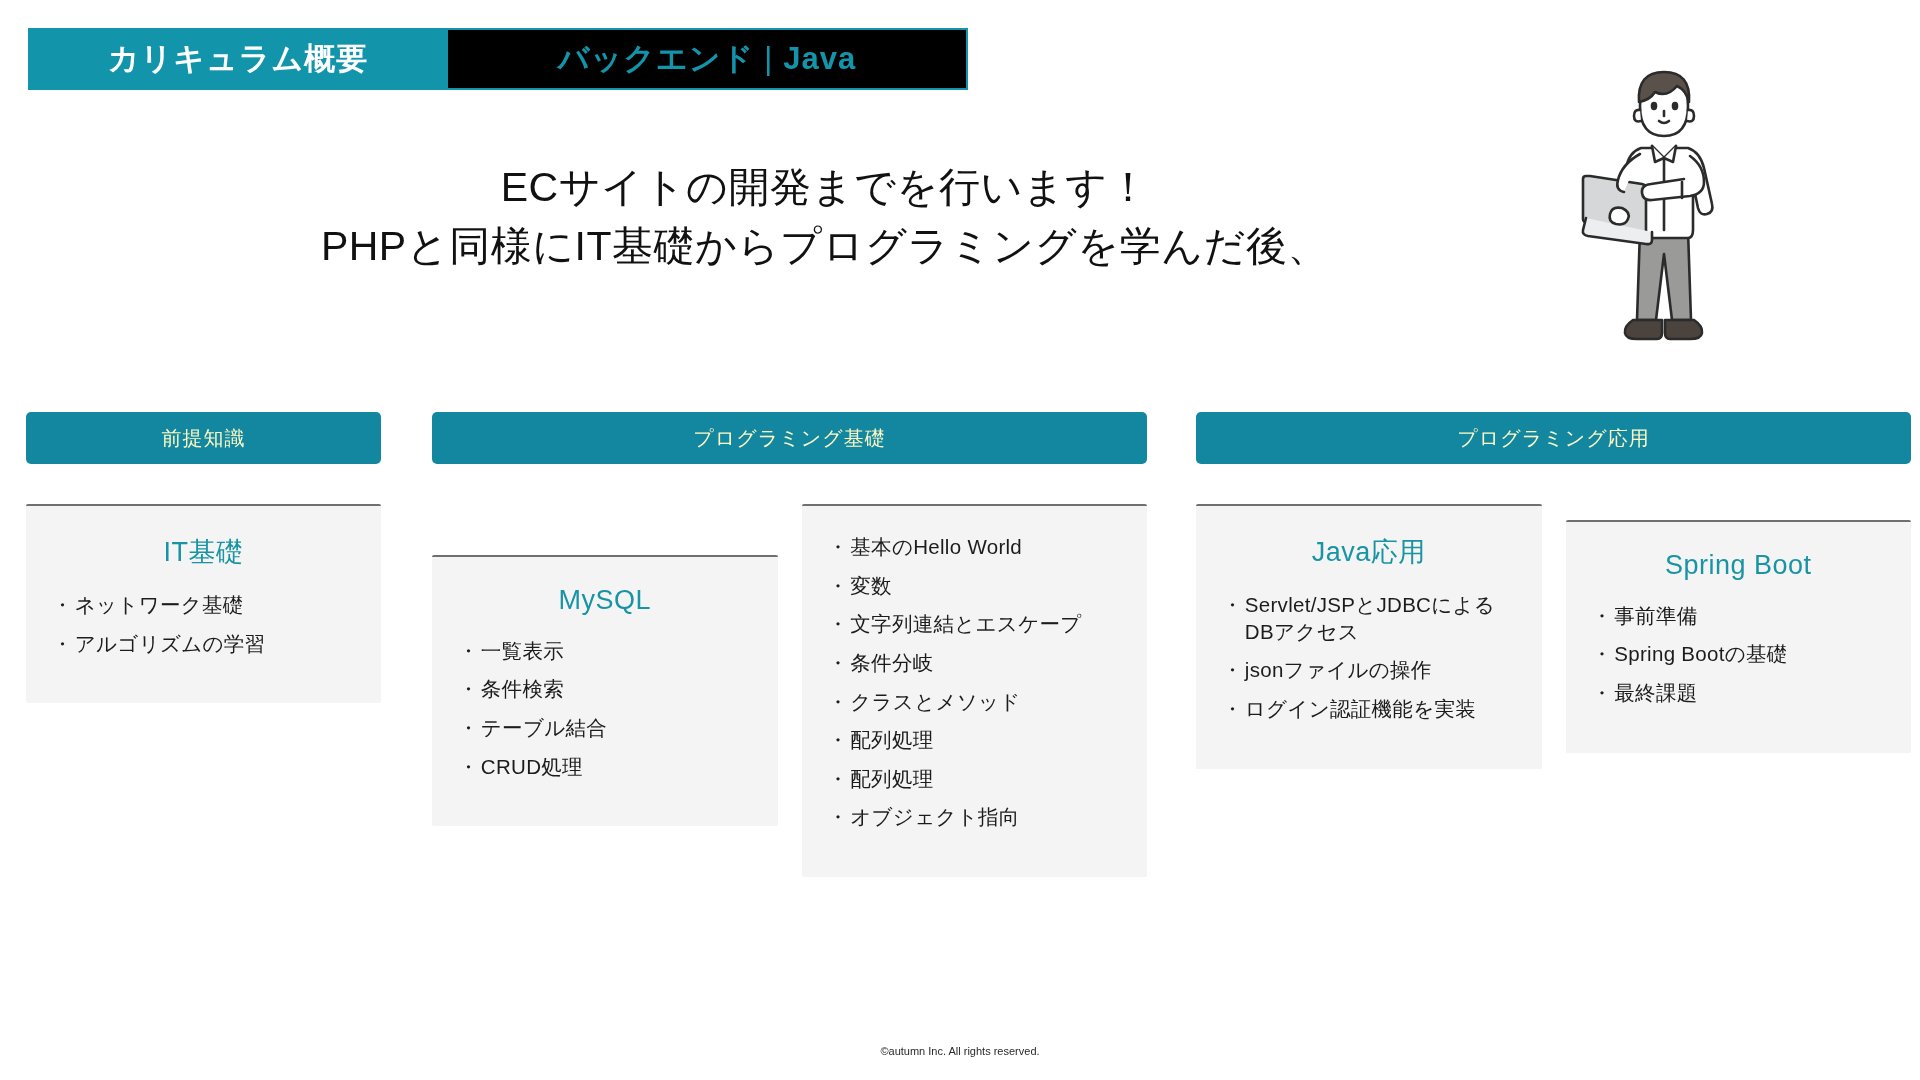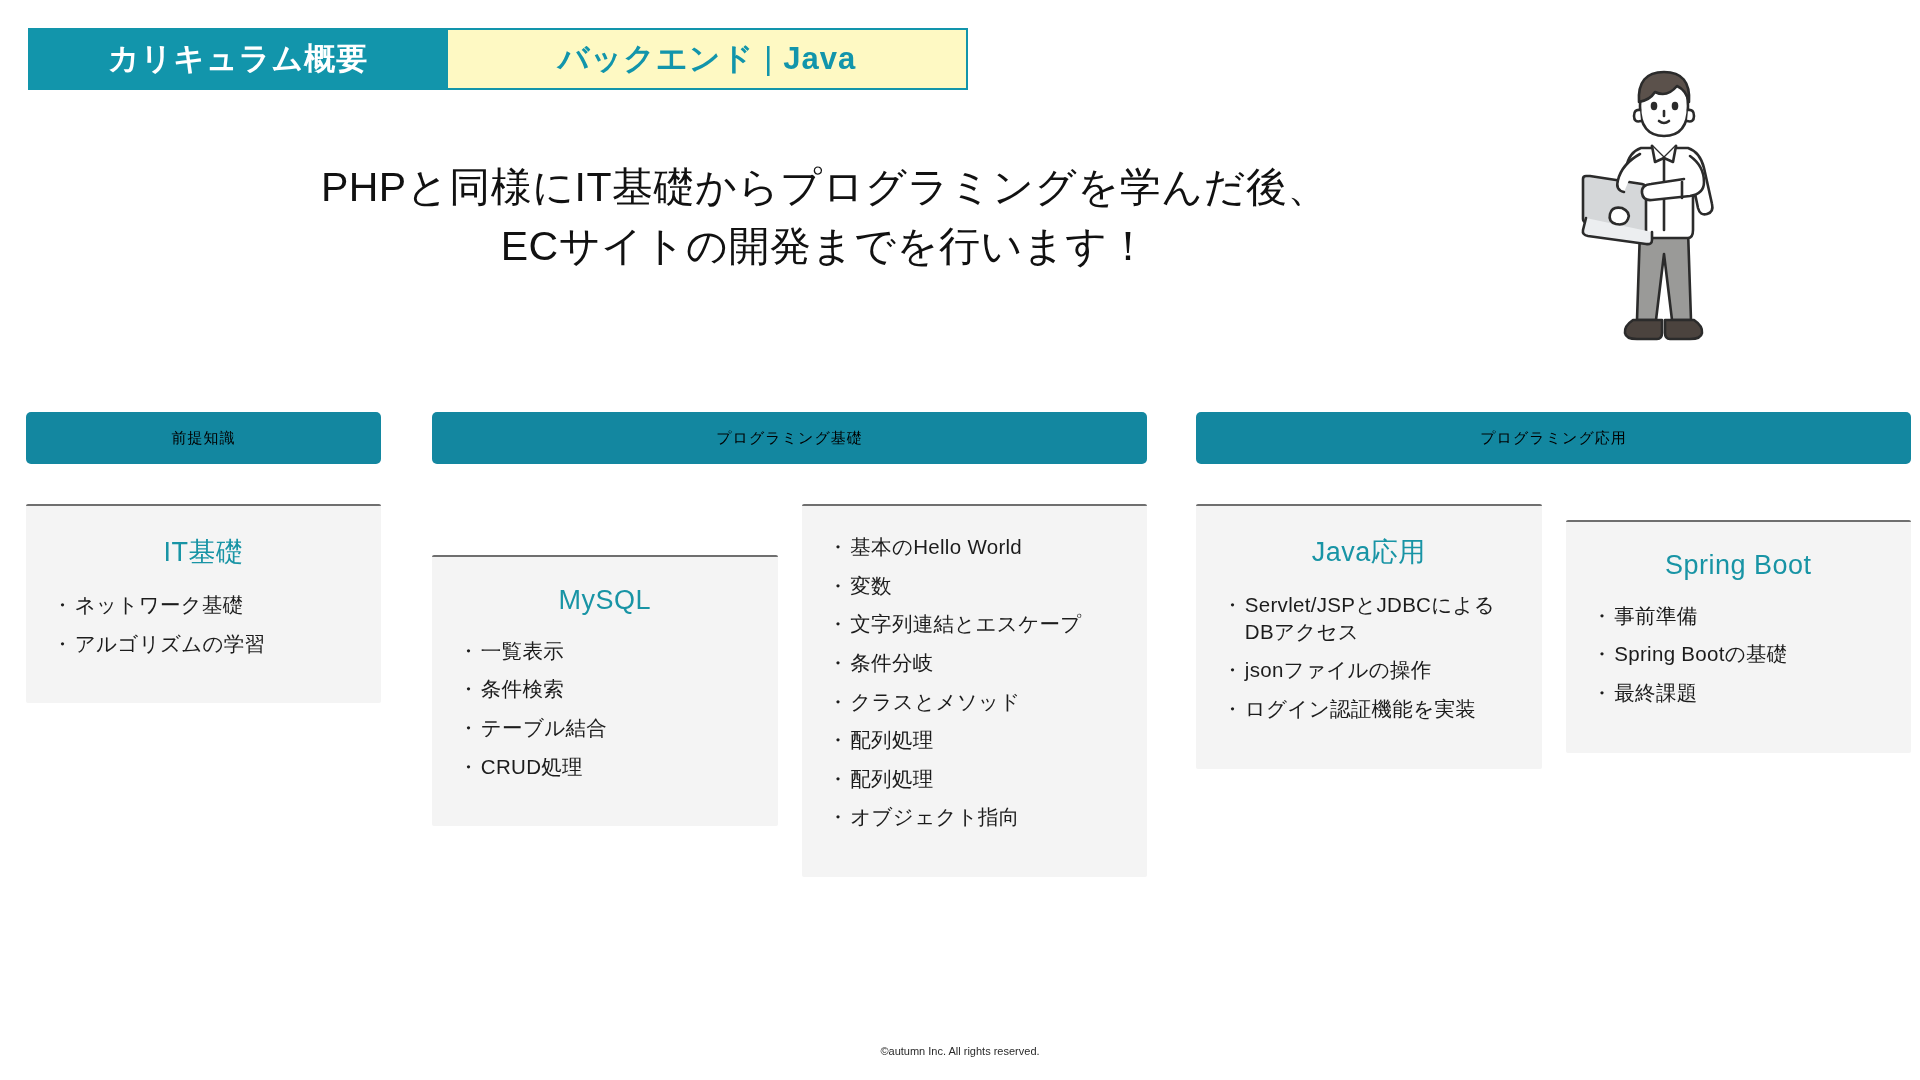--- a/index.html
+++ b/index.html
@@ -35,21 +35,21 @@
     font-size: 31px;
     font-weight: bold;
     letter-spacing: 1px;
     display: flex;
     align-items: center;
     justify-content: center;
     padding: 0 26px;
     min-width: 420px;
   }
   .header-sub {
-    background: #fef9c3;
+    background: #000000;
     border: 2px solid #1295ab;
     border-left: none;
     color: #1295ab;
     font-size: 31px;
     font-weight: bold;
     letter-spacing: 1px;
     display: flex;
     align-items: center;
     justify-content: center;
     padding: 0 30px;
@@ -93,22 +93,22 @@
   }
   .column { position: absolute; top: 0; }
   .column.c1 { left: 26px;   width: 355px; }
   .column.c2 { left: 432px;  width: 715px; }
   .column.c3 { left: 1196px; width: 715px; }
 
   .band {
     height: 52px;
     background: #1387a0;
     border-radius: 5px;
-    color: #000000;
-    font-size: 15px;
+    color: #fef9c3;
+    font-size: 20px;
     letter-spacing: 1px;
     display: flex;
     align-items: center;
     justify-content: center;
   }
 
   .cards {
     display: flex;
     gap: 24px;
     margin-top: 40px;
@@ -165,22 +165,22 @@
       <span>カリキュラム概要</span>
     </div>
     <div class="header-sub">
       <span>バックエンド</span>
       <span class="divider">|</span>
       <span>Java</span>
     </div>
   </div>
 
   <div class="lead">
+    <div>ECサイトの開発までを行います！</div>
     <div>PHPと同様にIT基礎からプログラミングを学んだ後、</div>
-    <div>ECサイトの開発までを行います！</div>
   </div>
 
   <div class="illustration">
     <svg viewBox="0 0 190 300" width="190" height="300" aria-hidden="true">
       <g fill="none" stroke="#2b2b2b" stroke-width="2.6" stroke-linecap="round" stroke-linejoin="round">
 
         <path d="M62 172 L59 262 L78 262 L86 196 L94 262 L113 262 L110 172 Z" fill="#9a9a98" stroke="#2b2b2b"></path>
 
         <path d="M55 262 q-9 6 -8 13 q1 6 12 6 l20 0 q5 0 5 -6 l0 -13 Z" fill="#4b433e"></path>
         <path d="M116 262 q9 6 8 13 q-1 6 -12 6 l-20 0 q-5 0 -5 -6 l0 -13 Z" fill="#4b433e"></path>

